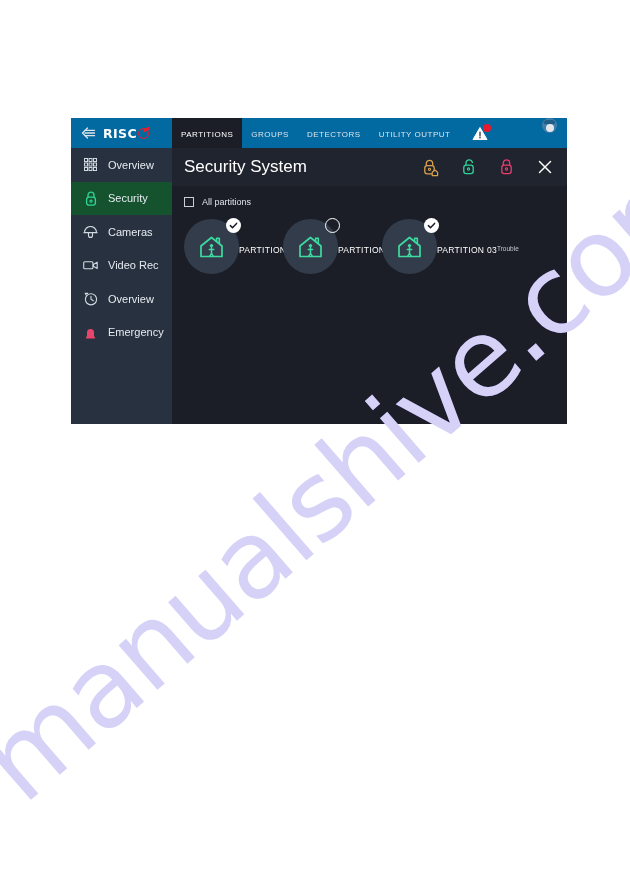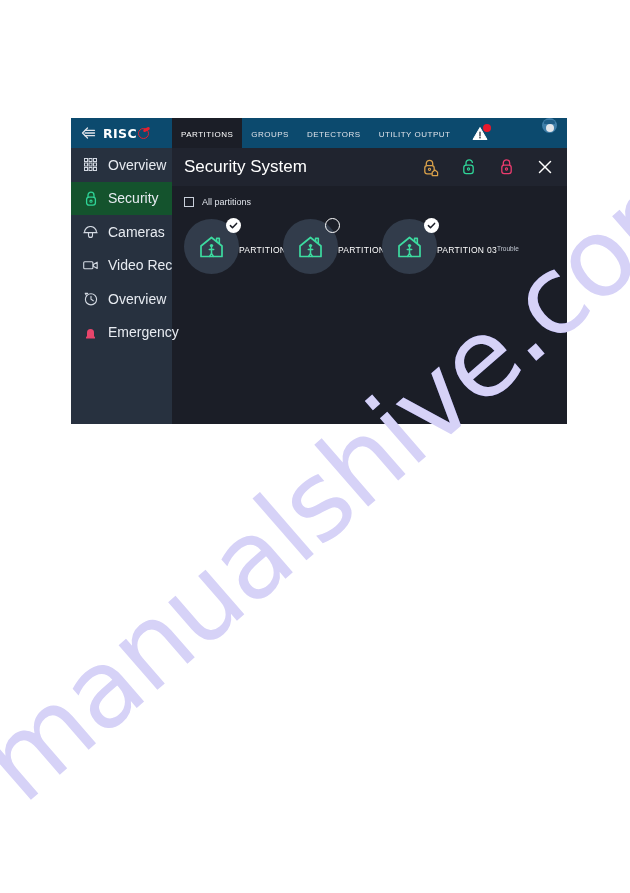--- a/index.html
+++ b/index.html
@@ -59,21 +59,21 @@
     overflow: hidden;
     z-index: 2;
   }
 
   
   #top-bar {
     position: absolute;
     left: 0; top: 0;
     width: 496px;
     height: 30px;
-    background: #0c4a6e;
+    background: #0369a1;
     display: flex;
     align-items: center;
   }
   #brand-zone {
     width: 101px;
     height: 30px;
     display: flex;
     align-items: center;
     flex: 0 0 101px;
   }
@@ -185,21 +185,21 @@
     width: 101px;
     height: 276px;
     background: #27313f;
   }
   .side-item {
     height: 33.5px;
     display: flex;
     align-items: center;
     padding-left: 11px;
     color: #e7ebf1;
-    font-size: 14px;
+    font-size: 11px;
     box-sizing: border-box;
   }
   .side-item.active {
     background: #14532d;
   }
   .side-icon {
     width: 17px;
     height: 17px;
     display: flex;
     align-items: center;

